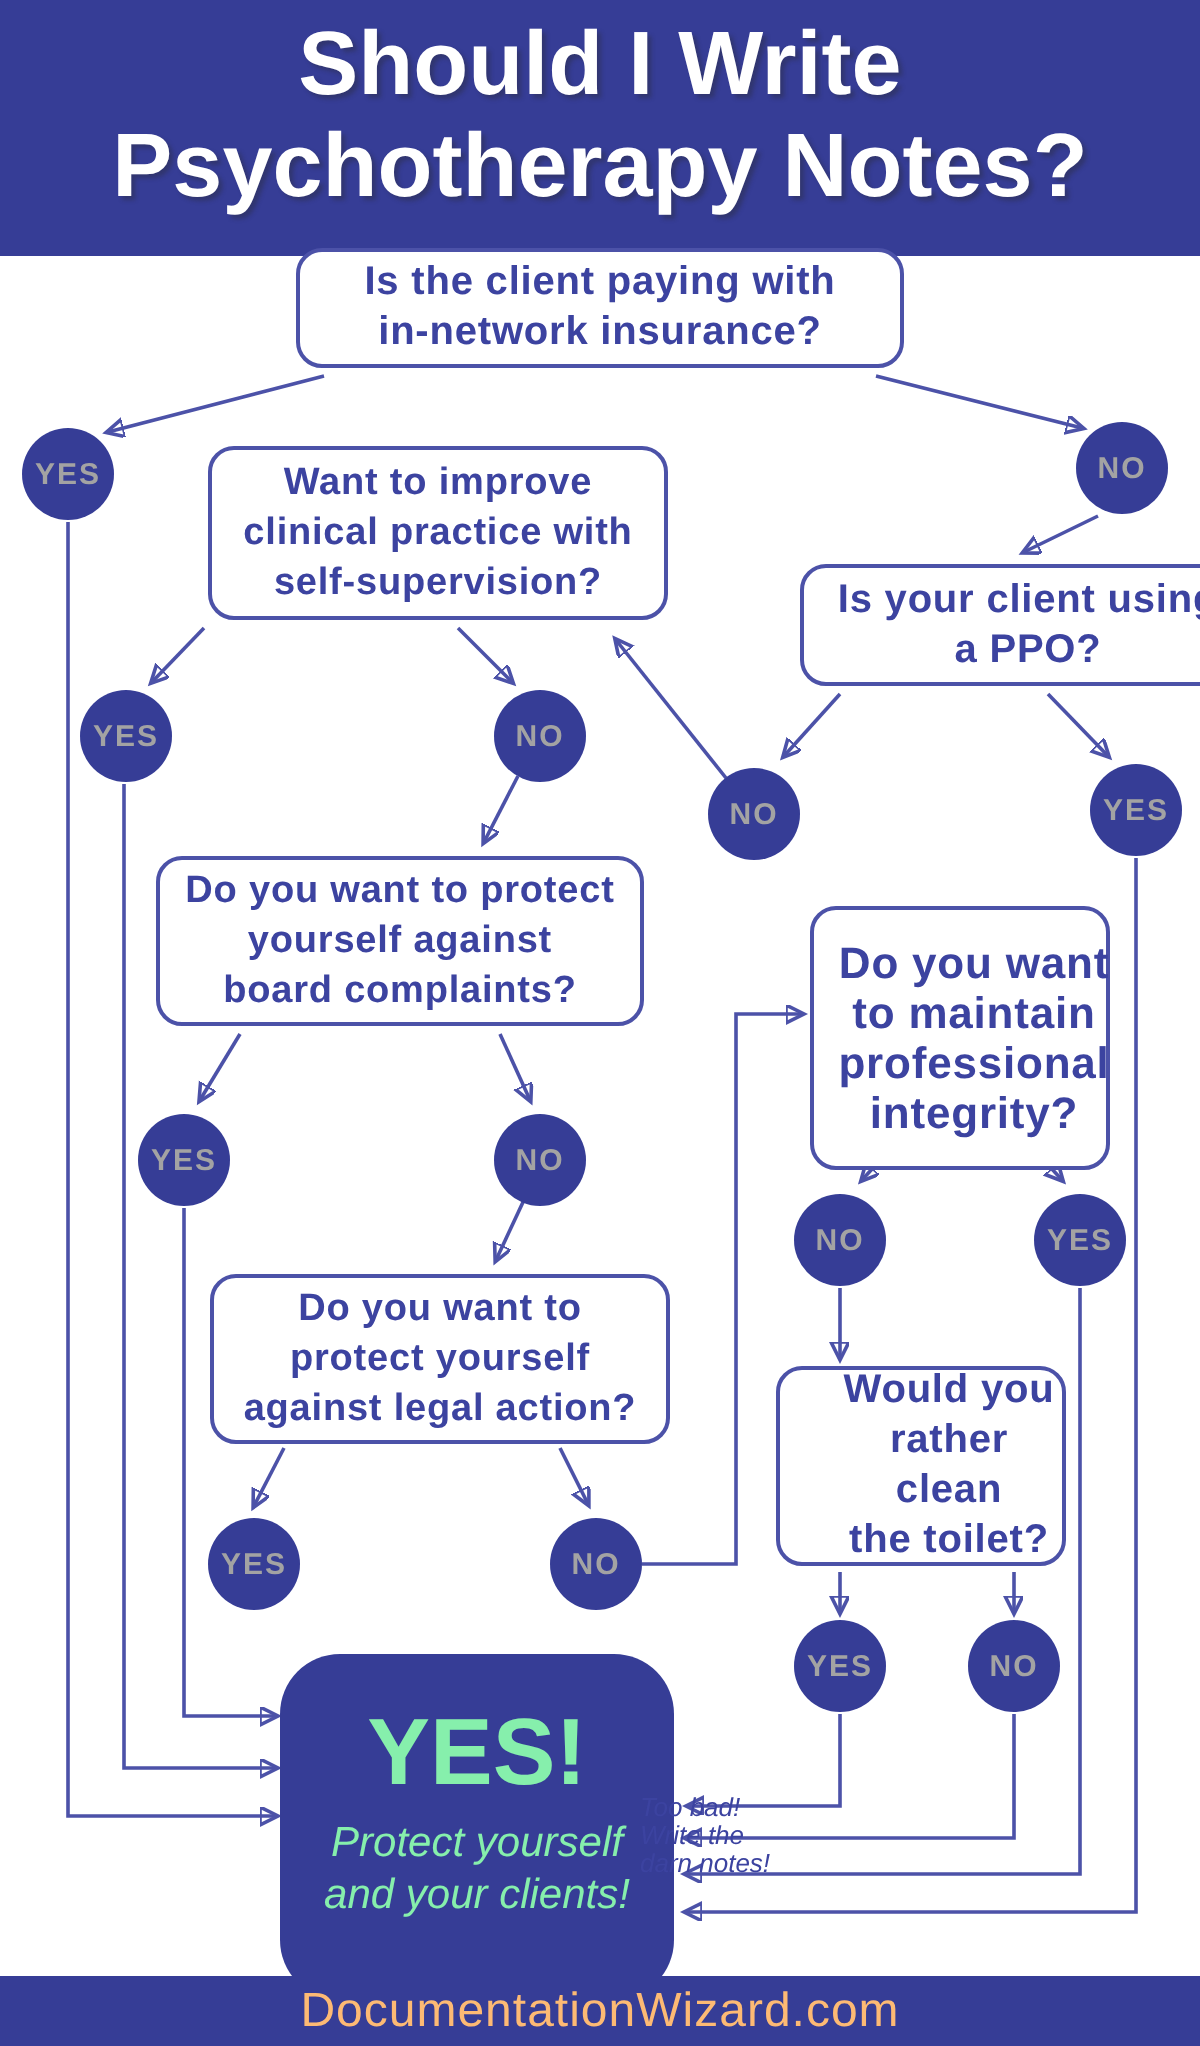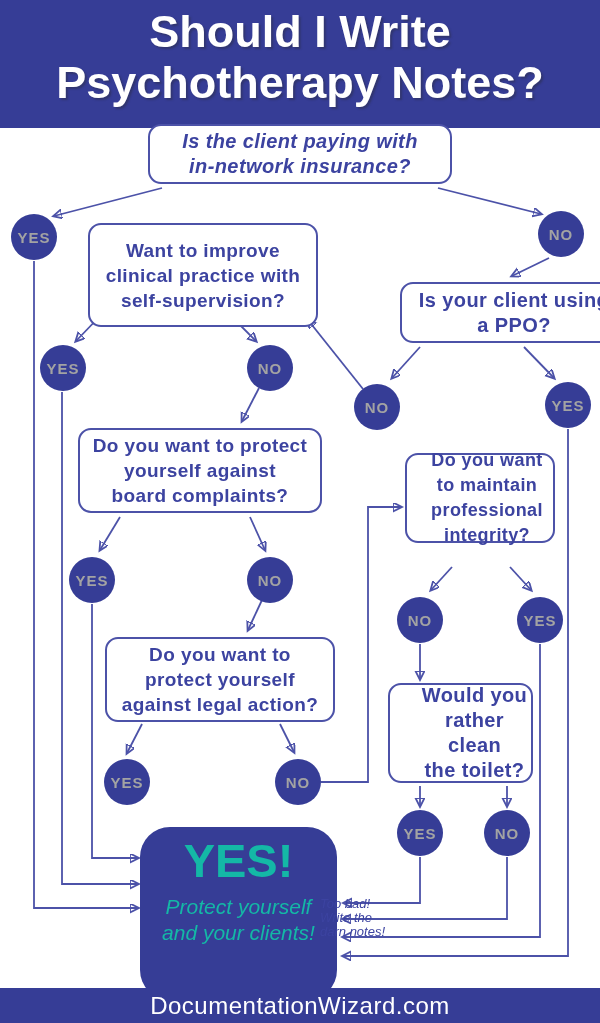--- a/index.html
+++ b/index.html
@@ -14,36 +14,36 @@
     font-family:"Liberation Sans",sans-serif;
   }
   .header{
     position:absolute;left:0;top:0;width:600px;height:128px;background:var(--indigo);
     color:#fff;font-weight:bold;font-size:45px;line-height:51px;text-align:center;
     white-space:pre-line;padding-top:6px;box-sizing:border-box;
     text-shadow:2px 2px 2px rgba(40,40,40,.35);
   }
   .footer{
     position:absolute;left:0;bottom:0;width:600px;height:35px;background:var(--indigo);
-    color:#ffffff;font-size:24px;line-height:35px;text-align:center;letter-spacing:.5px;
+    color:#fdba74;font-size:24px;line-height:35px;text-align:center;letter-spacing:.5px;
   }
   .qbox{
     position:absolute;background:#fff;border:2px solid var(--box-border);border-radius:13px;
     color:var(--box-text);font-weight:bold;text-align:center;white-space:pre-line;
     display:flex;align-items:center;justify-content:center;letter-spacing:.4px;
     box-sizing:border-box;line-height:25px;
   }
   .circle{
     position:absolute;width:46px;height:46px;border-radius:50%;background:var(--indigo);
     color:#a3a3a3;font-weight:bold;font-size:15px;letter-spacing:1px;
     display:flex;align-items:center;justify-content:center;
   }
   .result{
     position:absolute;left:140px;top:827px;width:197px;height:173px;border-radius:30px;
-    background:var(--indigo);color:#14b8a6;text-align:center;box-sizing:border-box;padding-top:8px;
+    background:var(--indigo);color:#86efac;text-align:center;box-sizing:border-box;padding-top:23px;
   }
   .result .l1{font-size:47px;font-weight:bold;line-height:52px;}
   .result .l2{font-size:26px;font-weight:bold;line-height:32px;letter-spacing:.5px;}
   .result .l3{font-size:21px;font-style:italic;line-height:26px;margin-top:7px;white-space:pre-line;}
   .note{
     position:absolute;left:320px;top:860px;width:82px;color:var(--box-text);
     font-size:13px;font-style:italic;line-height:14px;text-align:left;white-space:pre-line;margin-top:37px;
   }
   svg.connectors{position:absolute;left:0;top:0;width:600px;height:1023px;pointer-events:none;}
   svg.connectors path{fill:none;stroke:var(--line);stroke-width:1.8px;}
@@ -84,34 +84,34 @@
       <path d="M510 567 L531 590" marker-end="url(#arw)"></path>
       <path d="M420 644 V679" marker-end="url(#arw)"></path>
       <path d="M420 786 V806" marker-end="url(#arw)"></path>
       <path d="M507 786 V806" marker-end="url(#arw)"></path>
       <path d="M420 857 V903 H344" marker-end="url(#arw)"></path>
       <path d="M507 857 V919 H343" marker-end="url(#arw)"></path>
       <path d="M540 644 V937 H343" marker-end="url(#arw)"></path>
       <path d="M568 429 V956 H343" marker-end="url(#arw)"></path>
     </svg>
 
-  <div class="qbox" style="left:148px;top:124px;width:304px;height:60px;font-size:20px;font-style:italic;">Is the client paying with
+  <div class="qbox" style="left:148px;top:124px;width:304px;height:60px;font-size:20px;">Is the client paying with
 in-network insurance?</div>
-  <div class="qbox" style="left:88px;top:223px;width:230px;height:104px;font-size:19px;">Want to improve
+  <div class="qbox" style="left:104px;top:223px;width:230px;height:87px;font-size:19px;">Want to improve
 clinical practice with
 self-supervision?</div>
   <div class="qbox" style="left:360px;top:282px;width:228px;height:61px;font-size:20px;margin-left:40px;">Is your client using
 a PPO?</div>
   <div class="qbox" style="left:78px;top:428px;width:244px;height:85px;font-size:19px;">Do you want to protect
 yourself against
 board complaints?</div>
   <div class="qbox" style="left:105px;top:637px;width:230px;height:85px;font-size:19px;">Do you want to
 protect yourself
 against legal action?</div>
-  <div class="qbox" style="left:405px;top:453px;width:150px;height:90px;font-size:18px;padding-left:14px;">Do you want
+  <div class="qbox" style="left:405px;top:453px;width:150px;height:132px;font-size:22px;padding-left:14px;">Do you want
 to maintain
 professional
 integrity?</div>
   <div class="qbox" style="left:388px;top:683px;width:145px;height:100px;font-size:20px;padding-left:28px;">Would you
 rather clean
 the toilet?</div>
 
   <div class="circle" style="left:11px;top:214px;">YES</div>
   <div class="circle" style="left:538px;top:211px;">NO</div>
   <div class="circle" style="left:40px;top:345px;">YES</div>

